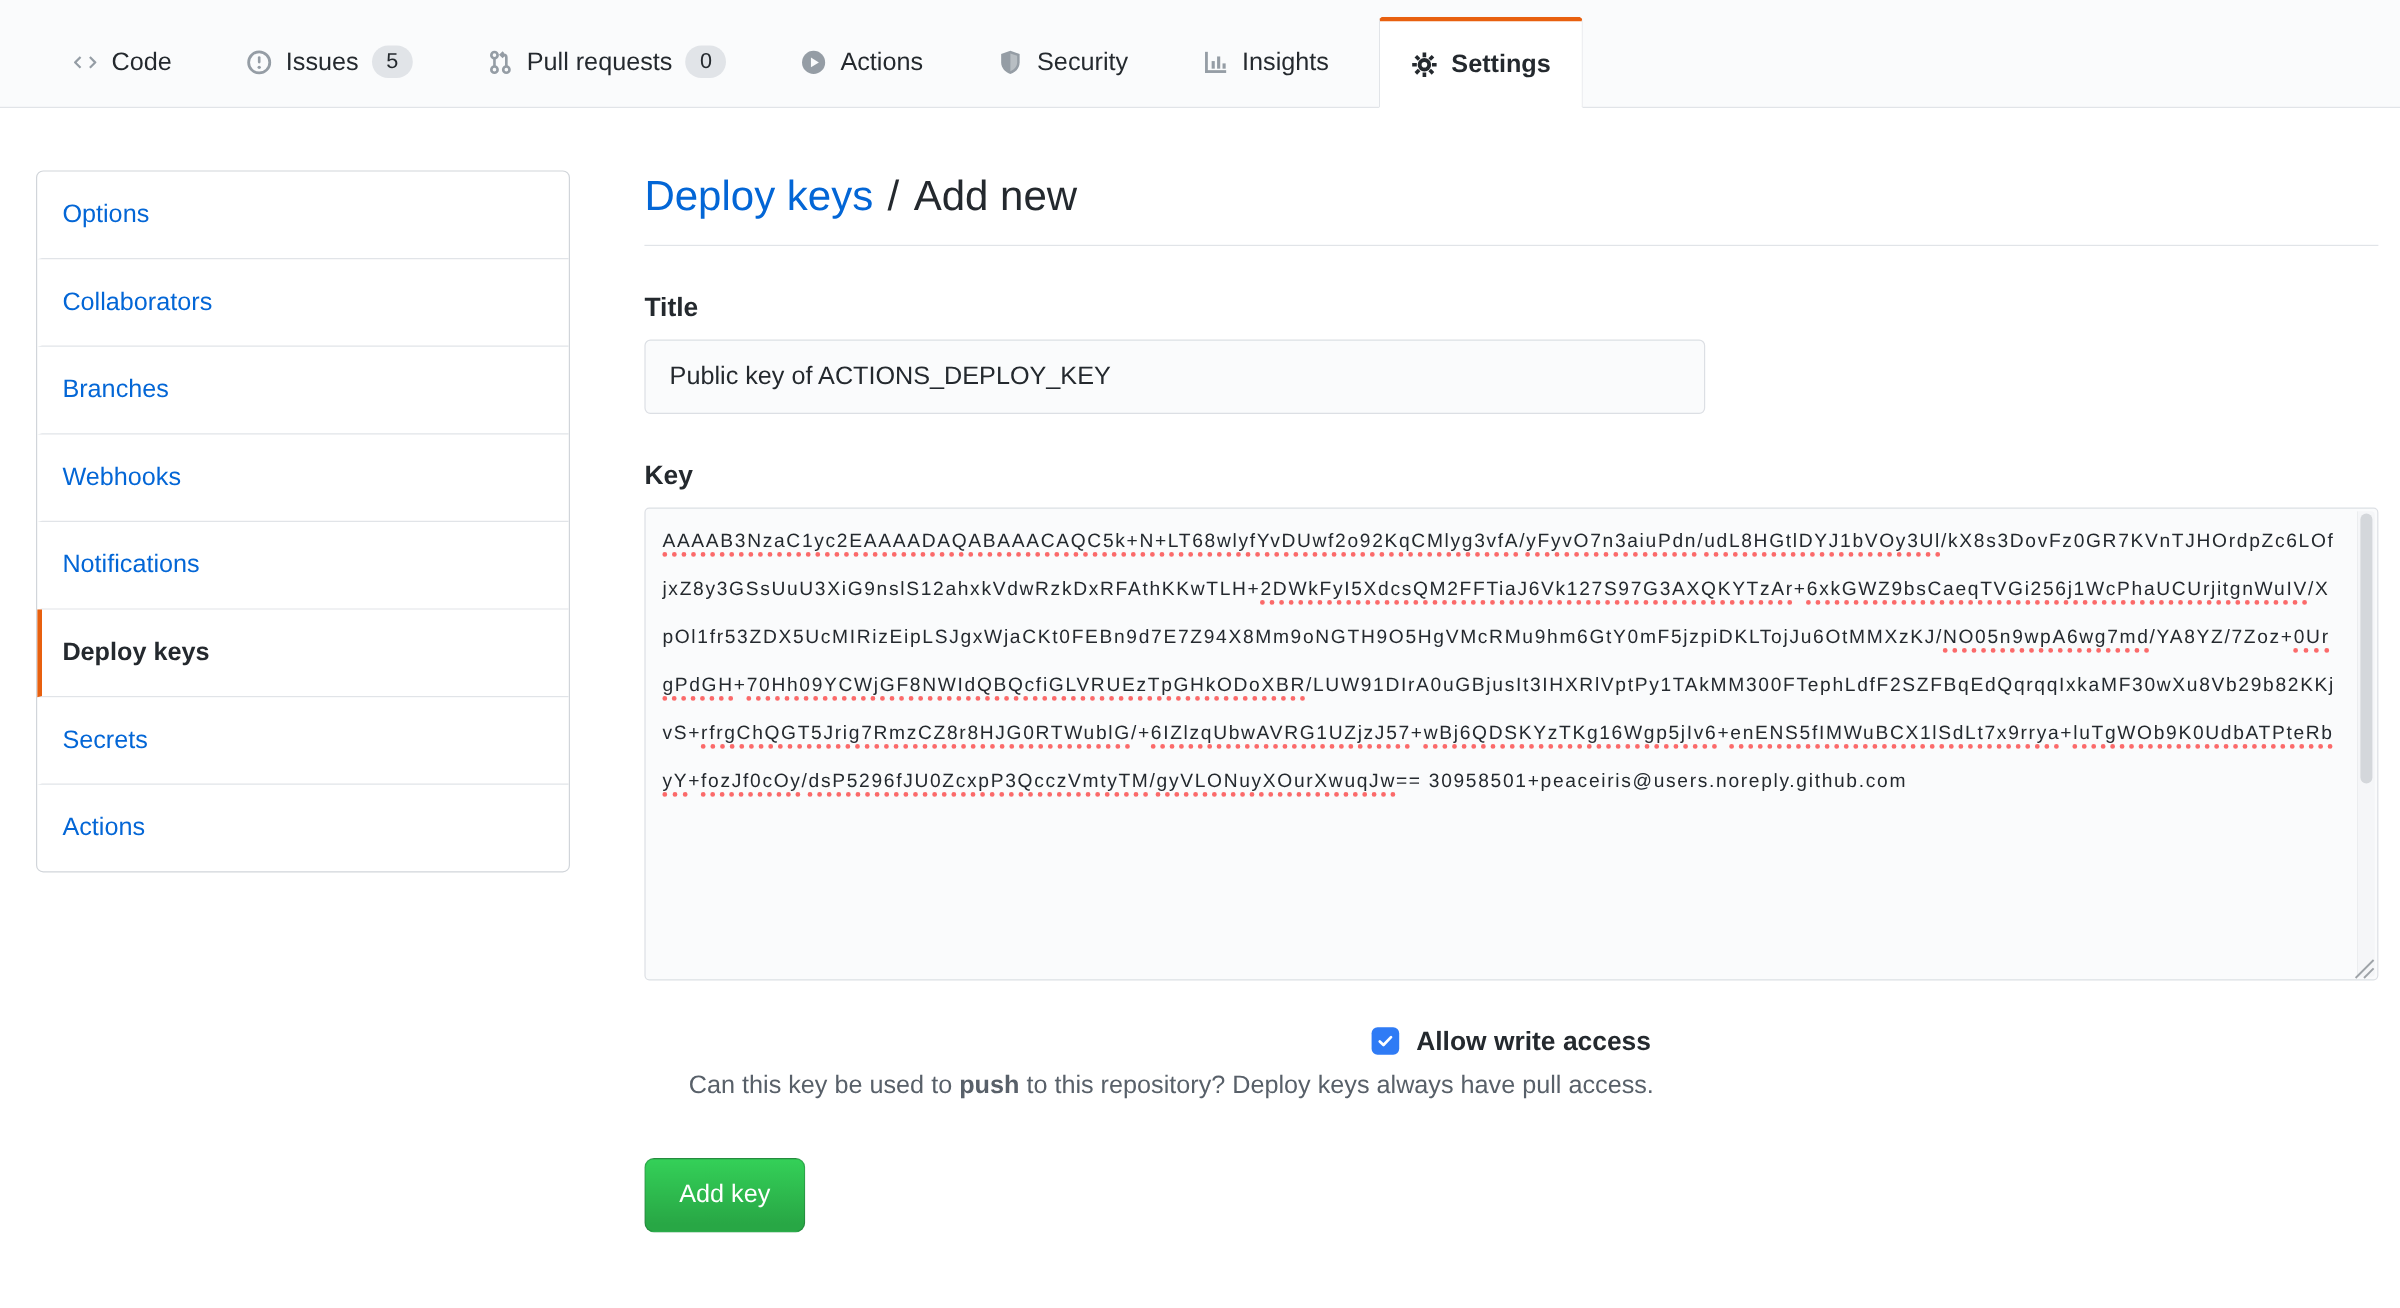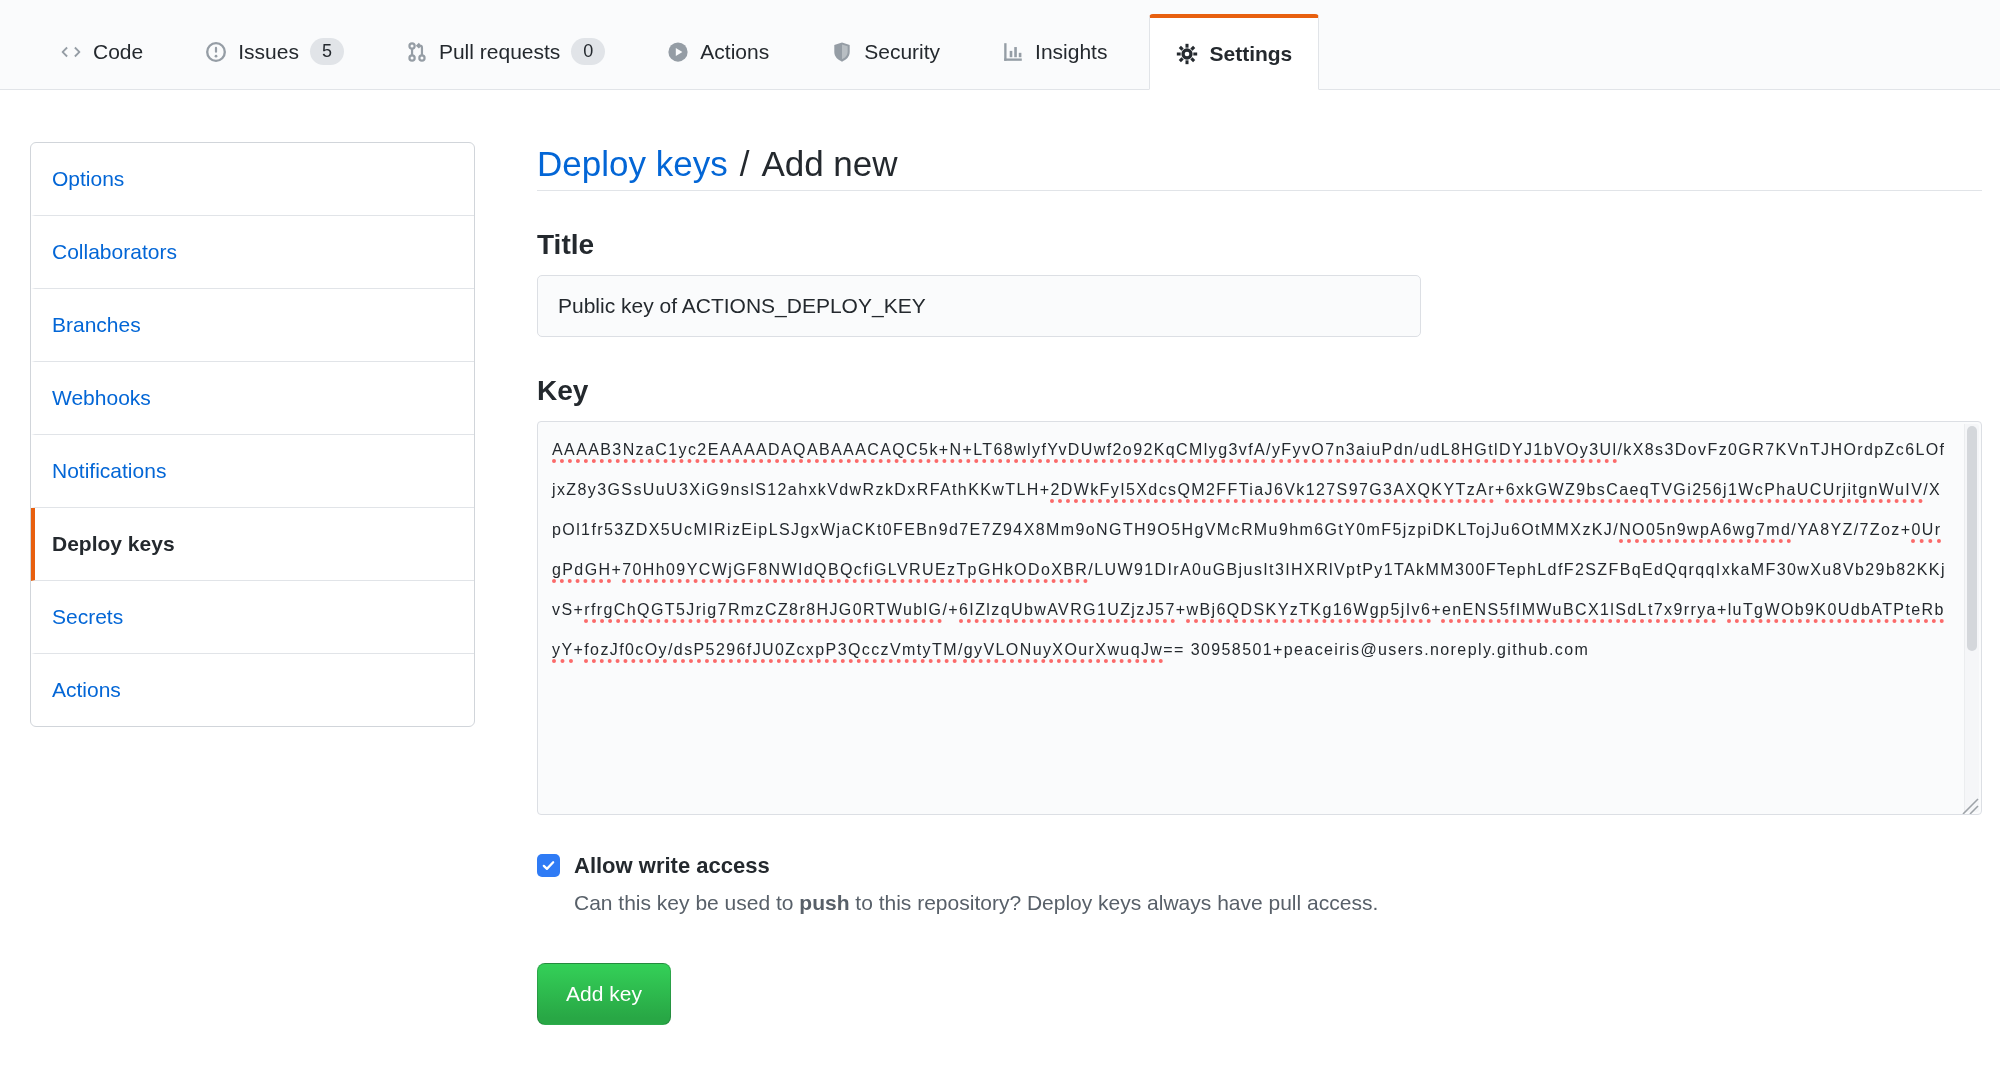--- a/index.html
+++ b/index.html
@@ -69,25 +69,25 @@
   }
   .menu-item:last-child{border-bottom:none;}
   .menu-item.active{
     color:var(--text-dark);font-weight:700;
     border-left-color:var(--accent-orange);
   }
   
   .main{flex:1;min-width:0;}
   .page-head{
     margin:0;font-size:35px;font-weight:400;line-height:1.25;
-    padding-bottom:4px;border-bottom:1px solid var(--border-light);
+    padding-bottom:18px;border-bottom:1px solid var(--border-light);
   }
   .page-head a{color:var(--link-blue);text-decoration:none;cursor:pointer;}
   .page-head .sep{margin:0 12px;color:var(--text-dark);}
-  .field-label{display:block;font-size:28px;font-weight:700;margin:38px 0 14px;}
+  .field-label{display:block;font-size:22px;font-weight:700;margin:38px 0 14px;}
   .text-input{
     width:884px;font-size:21px;color:var(--text-dark);
     padding:18px 20px;background:var(--field-bg);
     border:1px solid #dcdfe4;border-radius:5px;outline:none;
     font-family:"Liberation Sans","DejaVu Sans",sans-serif;
   }
   .key-box{
     position:relative;width:100%;height:394px;overflow:hidden;
     background:var(--field-bg);border:1px solid #dcdfe4;border-radius:4px;
     padding:8px 34px 10px 14px;
@@ -104,21 +104,21 @@
   .vtrack{
     position:absolute;top:2px;right:2px;bottom:2px;width:15px;
     background:#f5f6f8;border-left:1px solid #ebedef;border-radius:0 3px 3px 0;
   }
   .vthumb{
     position:absolute;top:2px;right:2px;width:10px;height:225px;
     background:#d4d7db;border-radius:6px;
   }
   .resize-grip{position:absolute;right:2px;bottom:2px;width:22px;height:22px;cursor:nwse-resize;}
   
-  .checkbox-row{display:flex;align-items:center;gap:14px;margin-top:38px;}
+  .checkbox-row{display:flex;align-items:center;gap:14px;margin-top:38px;justify-content:center;}
   .checkbox{
     width:23px;height:23px;border-radius:5px;flex-shrink:0;
     background:var(--checkbox-blue);
     display:flex;align-items:center;justify-content:center;cursor:pointer;
   }
   .checkbox svg{width:15px;height:15px;display:block;}
   .cb-label{font-size:22px;font-weight:700;cursor:pointer;}
   .cb-note{margin:12px 0 0 37px;font-size:21px;color:var(--text-muted);}
   .btn-primary{
     margin-top:48px;

